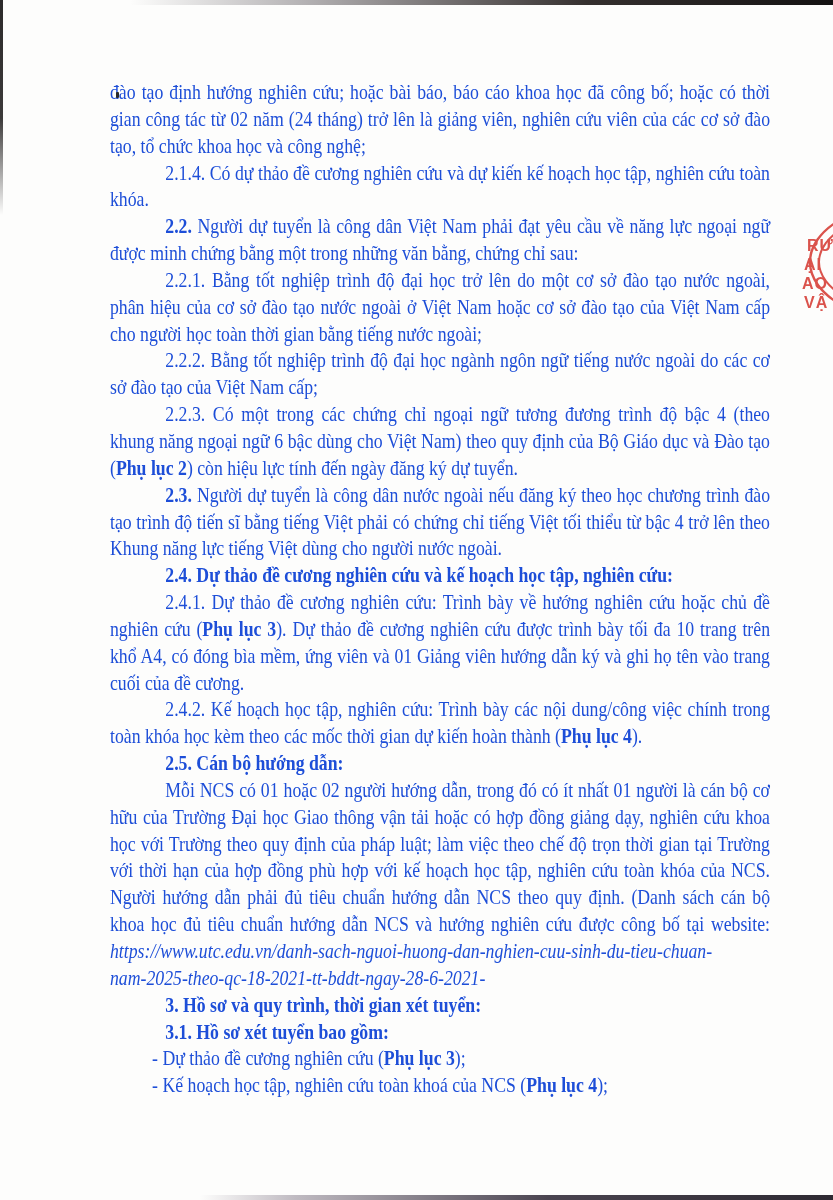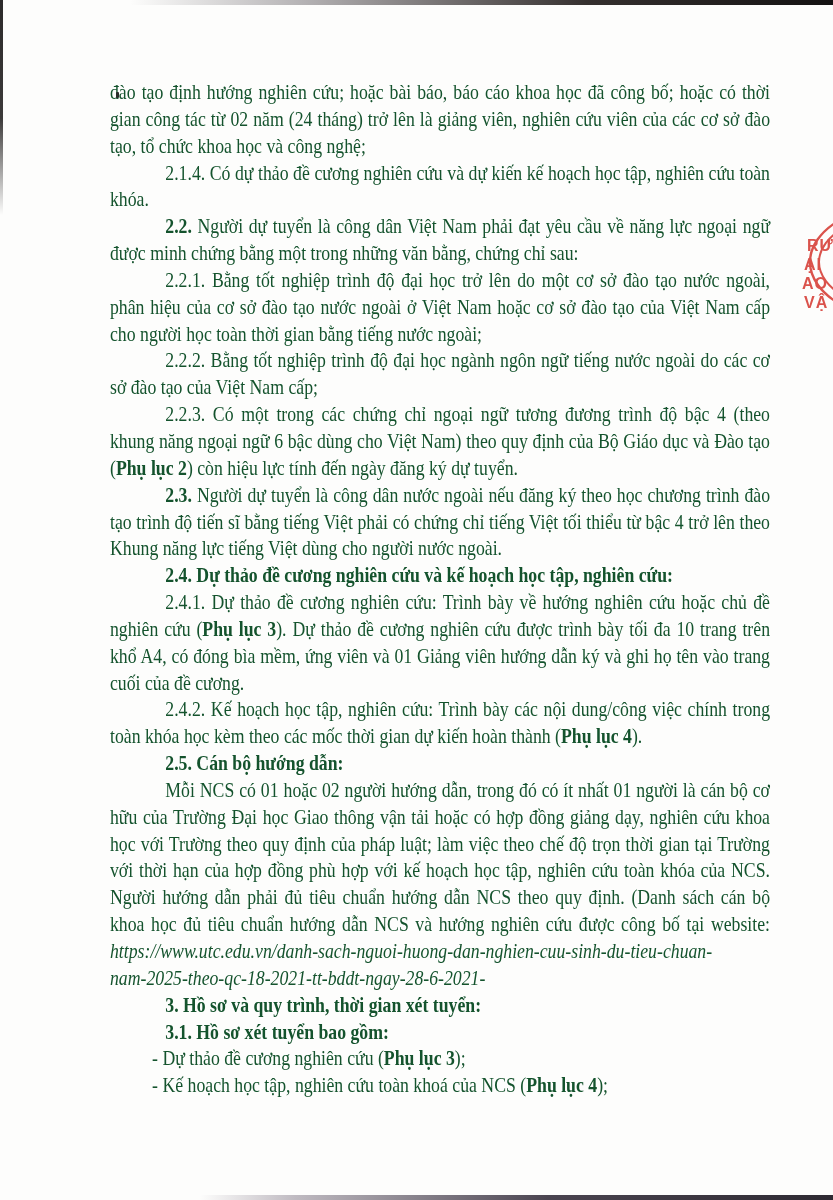--- a/index.html
+++ b/index.html
@@ -1,18 +1,18 @@
 <!DOCTYPE html>
 <html><head>
 <meta charset="utf-8">
 <style>
   html,body{margin:0;padding:0;background:#e8e8e8;}
   .page{
     position:relative;width:833px;height:1200px;background:#fdfdfc;
-    overflow:hidden;font-family:"Liberation Serif","DejaVu Serif",serif;color:#14532d;
+    overflow:hidden;font-family:"Liberation Serif","DejaVu Serif",serif;color:#1d4ed8;
   }
   
   .text-wrap{
     position:absolute;left:110px;top:79px;width:800px;
     transform:scaleX(0.825);transform-origin:0 0;
   }
   .para{margin:0;font-size:21.5px;line-height:26.85px;text-align:justify;
         -webkit-font-smoothing:antialiased;}
   .para.indent{text-indent:67px;}
   .para.indent-sm{text-indent:51px;}

